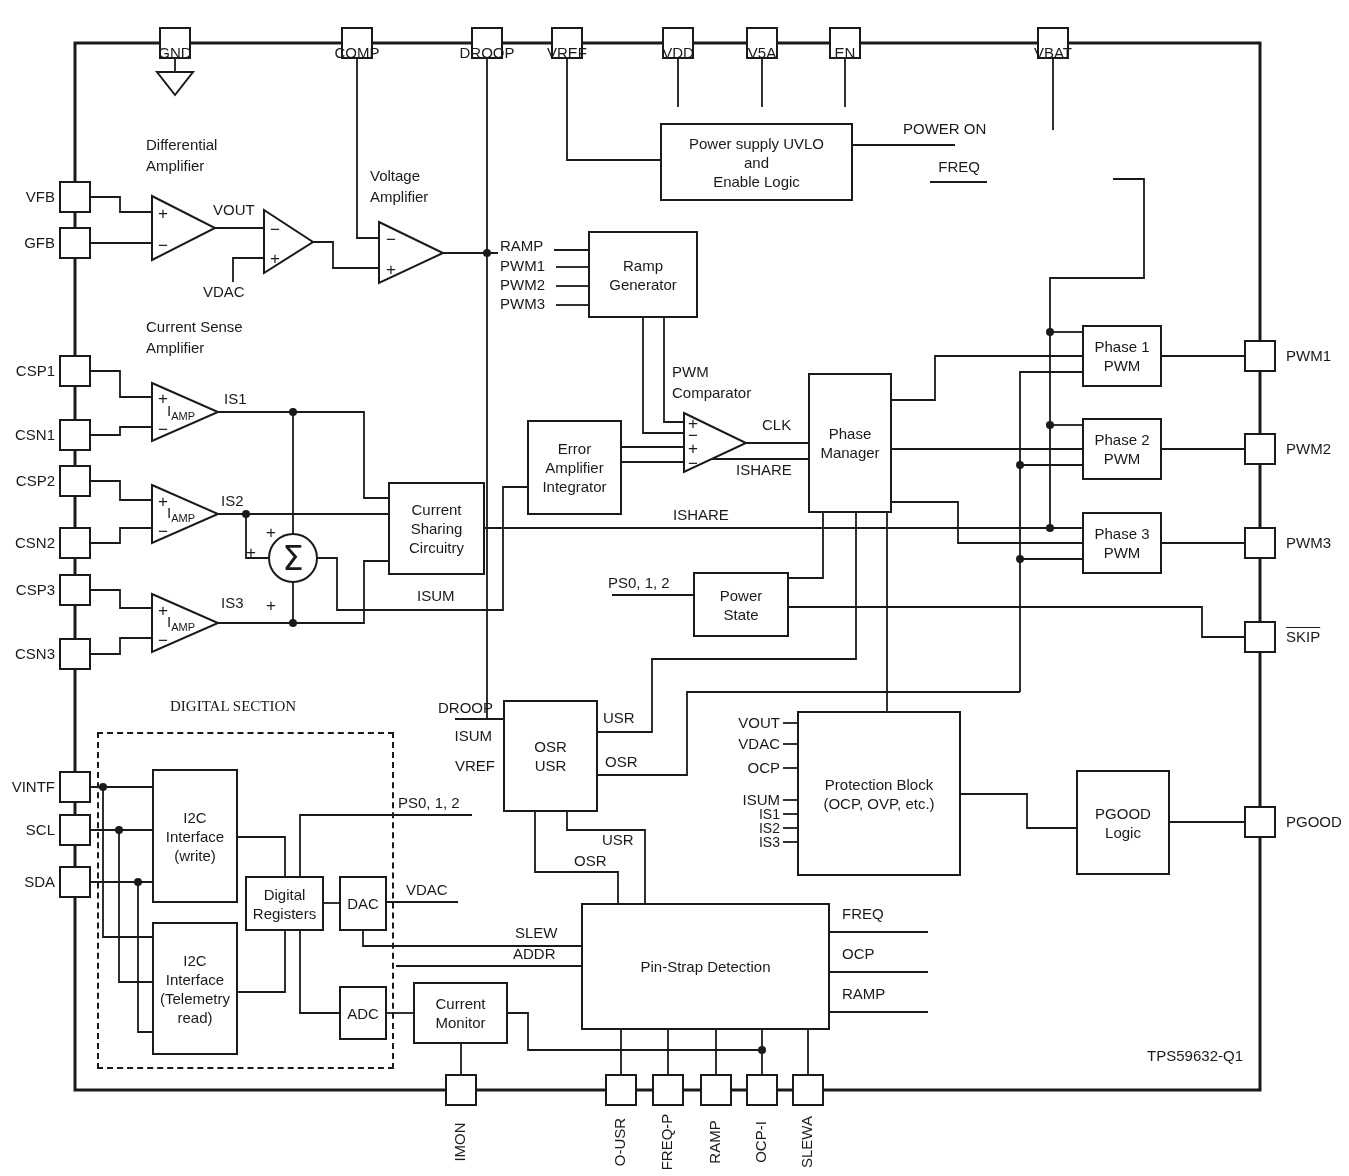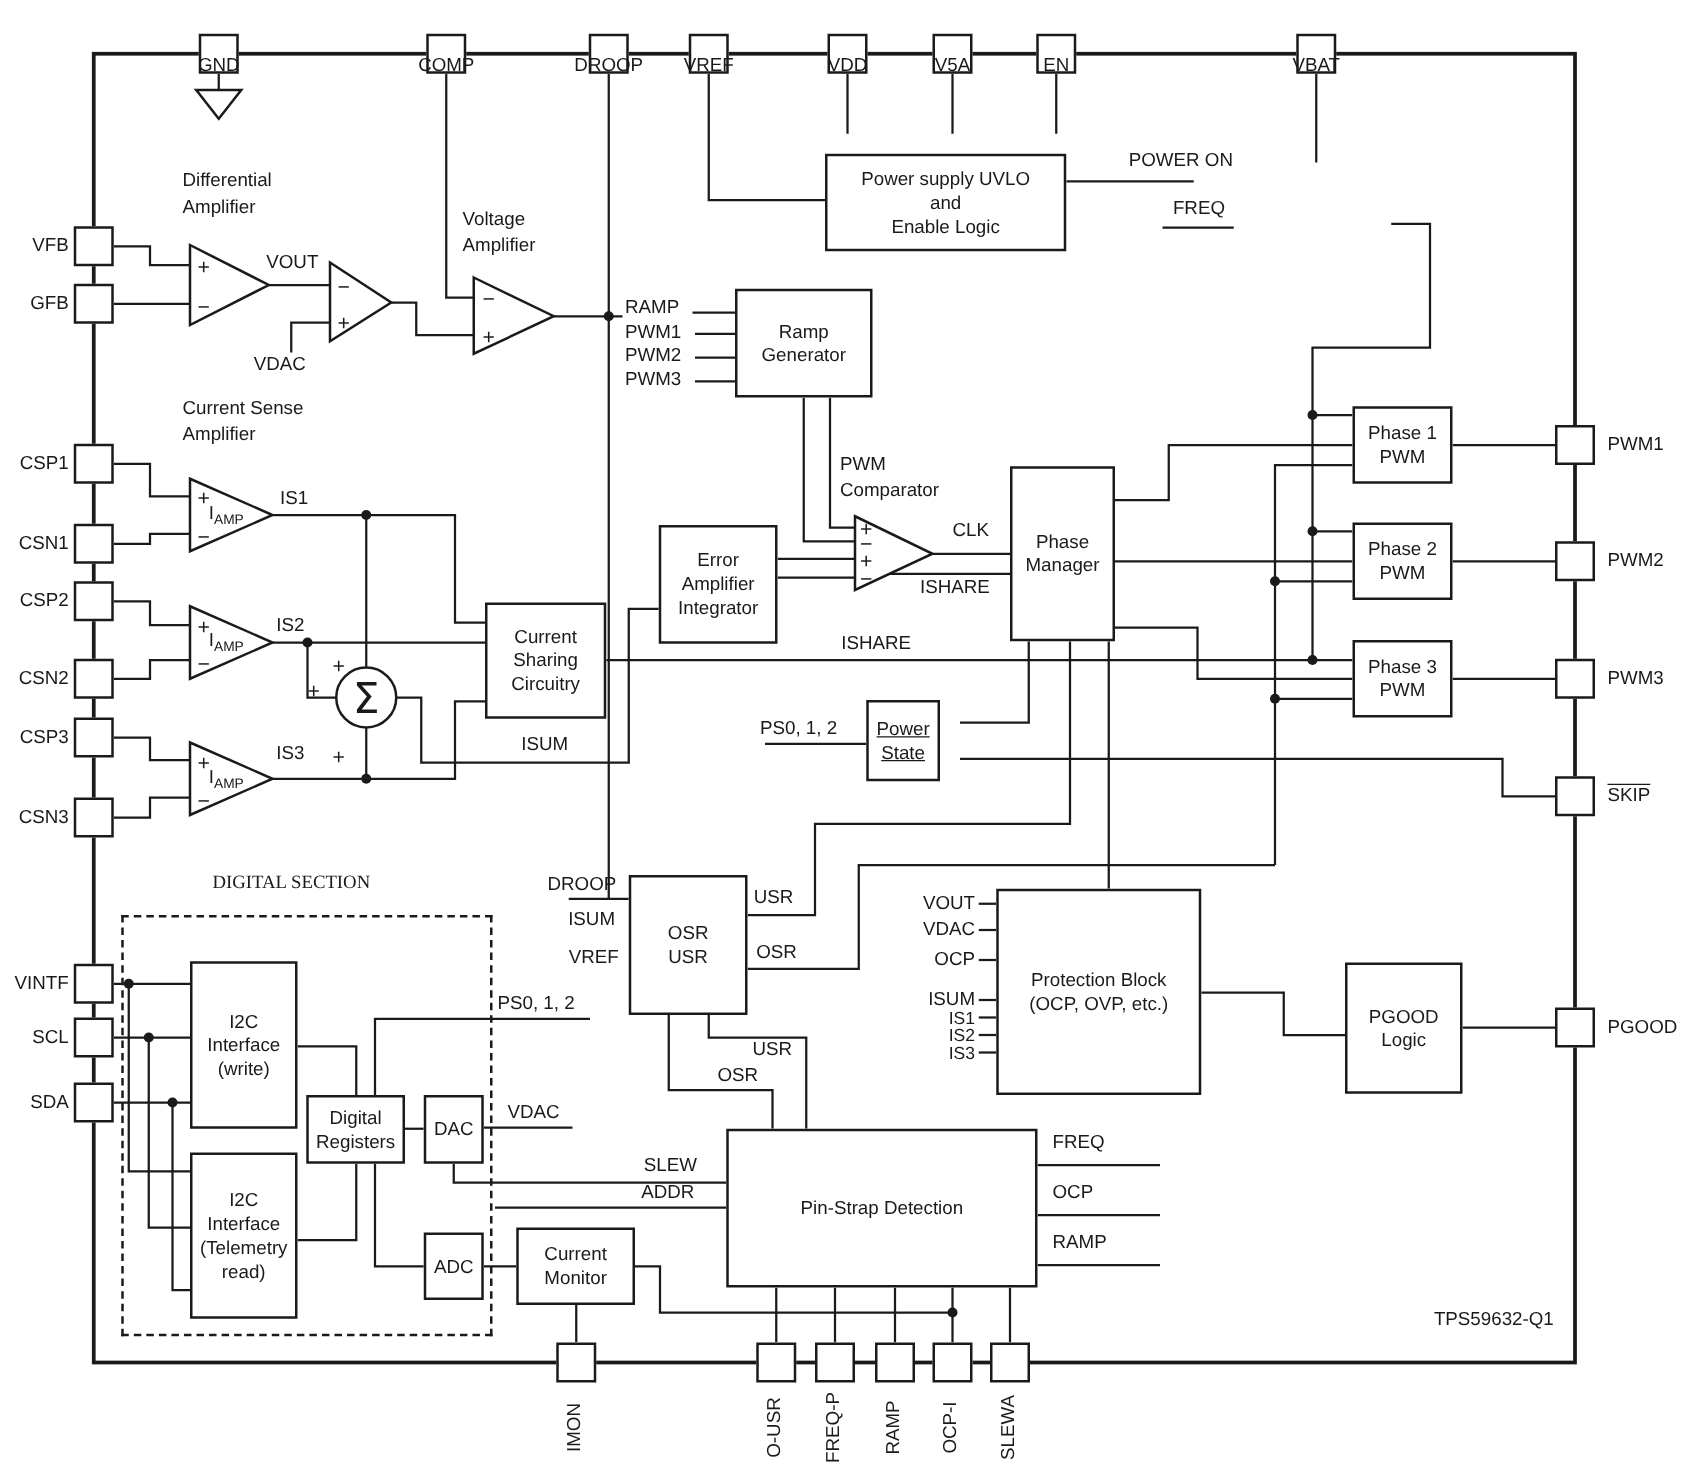--- a/index.html
+++ b/index.html
@@ -199,21 +199,21 @@
 Amplifier
 Integrator</div>
   <div class="blk" style="left:808px;top:373px;width:84px;height:140px;">Phase
 Manager</div>
   <div class="blk" style="left:1082px;top:325px;width:80px;height:62px;">Phase 1
 PWM</div>
   <div class="blk" style="left:1082px;top:418px;width:80px;height:62px;">Phase 2
 PWM</div>
   <div class="blk" style="left:1082px;top:512px;width:80px;height:62px;">Phase 3
 PWM</div>
-  <div class="blk" style="left:693px;top:560px;width:59px;height:65px;text-decoration:underline;">Power
+  <div class="blk" style="left:693px;top:572px;width:96px;height:65px;">Power
 State</div>
   <div class="blk" style="left:388px;top:482px;width:97px;height:93px;">Current
 Sharing
 Circuitry</div>
   <div class="blk" style="left:503px;top:700px;width:95px;height:112px;">OSR
 USR</div>
   <div class="blk" style="left:797px;top:711px;width:164px;height:165px;">Protection Block
 (OCP, OVP, etc.)</div>
   <div class="blk" style="left:1076px;top:770px;width:94px;height:105px;">PGOOD
 Logic</div>

